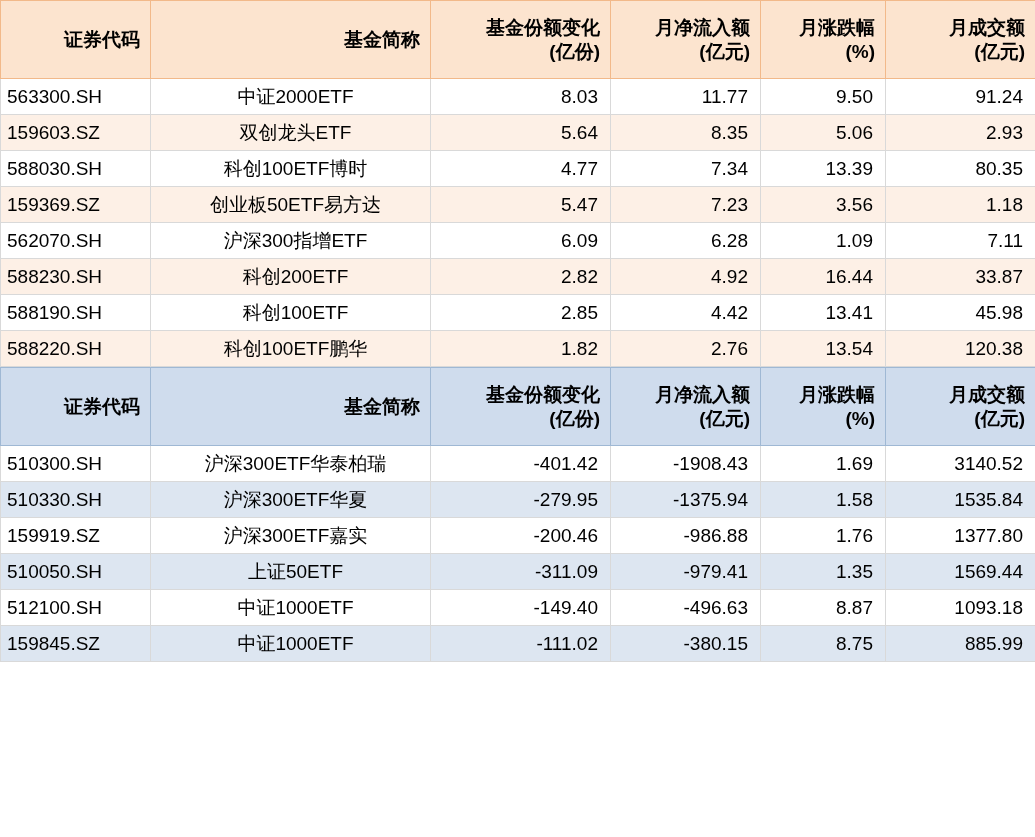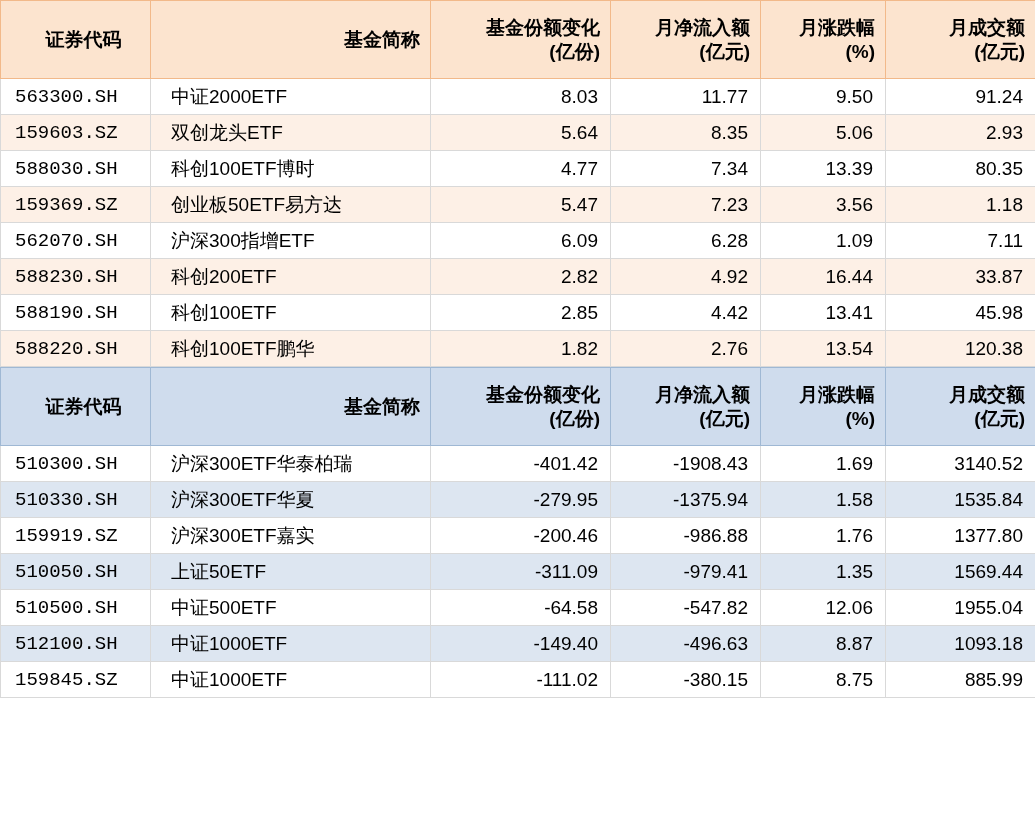--- a/index.html
+++ b/index.html
@@ -47,41 +47,40 @@
   }
   thead.orange th {
     background: #fce4cf;
     border: 1px solid #f2b98a;
   }
   thead.blue th {
     background: #cfdced;
     border: 1px solid #9fb8d4;
   }
   thead th.left {
-    text-align: center;
+    text-align: right;
     padding-left: 26px;
     margin-top: 48px;
   }
   thead th.center-name {
   }
   thead th .hl2 {
     display: block;
   }
 
   tbody td {
     border: 1px solid #d9d9d9;
     color: #000;
   }
   tbody td.code {
     text-align: left;
-    padding-left: 14px;
-    font-family: Liberation Mono, monospace;
+    padding-left: 6px;
   }
   tbody td.name {
-    text-align: left;
+    text-align: center;
     padding-left: 20px;
   }
   tbody td.num {
     text-align: right;
     padding-right: 12px;
   }
 
   
   .tbl-orange tbody tr:nth-child(odd) td { background: #ffffff; }
   .tbl-orange tbody tr:nth-child(even) td { background: #fdf0e6; }
@@ -259,28 +258,20 @@
         </tr>
       <tr>
           <td class="code">510050.SH</td>
           <td class="name">上证50ETF</td>
           <td class="num">-311.09</td>
           <td class="num">-979.41</td>
           <td class="num">1.35</td>
           <td class="num">1569.44</td>
         </tr>
       <tr>
-          <td class="code">510500.SH</td>
-          <td class="name">中证500ETF</td>
-          <td class="num">-64.58</td>
-          <td class="num">-547.82</td>
-          <td class="num">12.06</td>
-          <td class="num">1955.04</td>
-        </tr>
-      <tr>
           <td class="code">512100.SH</td>
           <td class="name">中证1000ETF</td>
           <td class="num">-149.40</td>
           <td class="num">-496.63</td>
           <td class="num">8.87</td>
           <td class="num">1093.18</td>
         </tr>
       <tr>
           <td class="code">159845.SZ</td>
           <td class="name">中证1000ETF</td>

